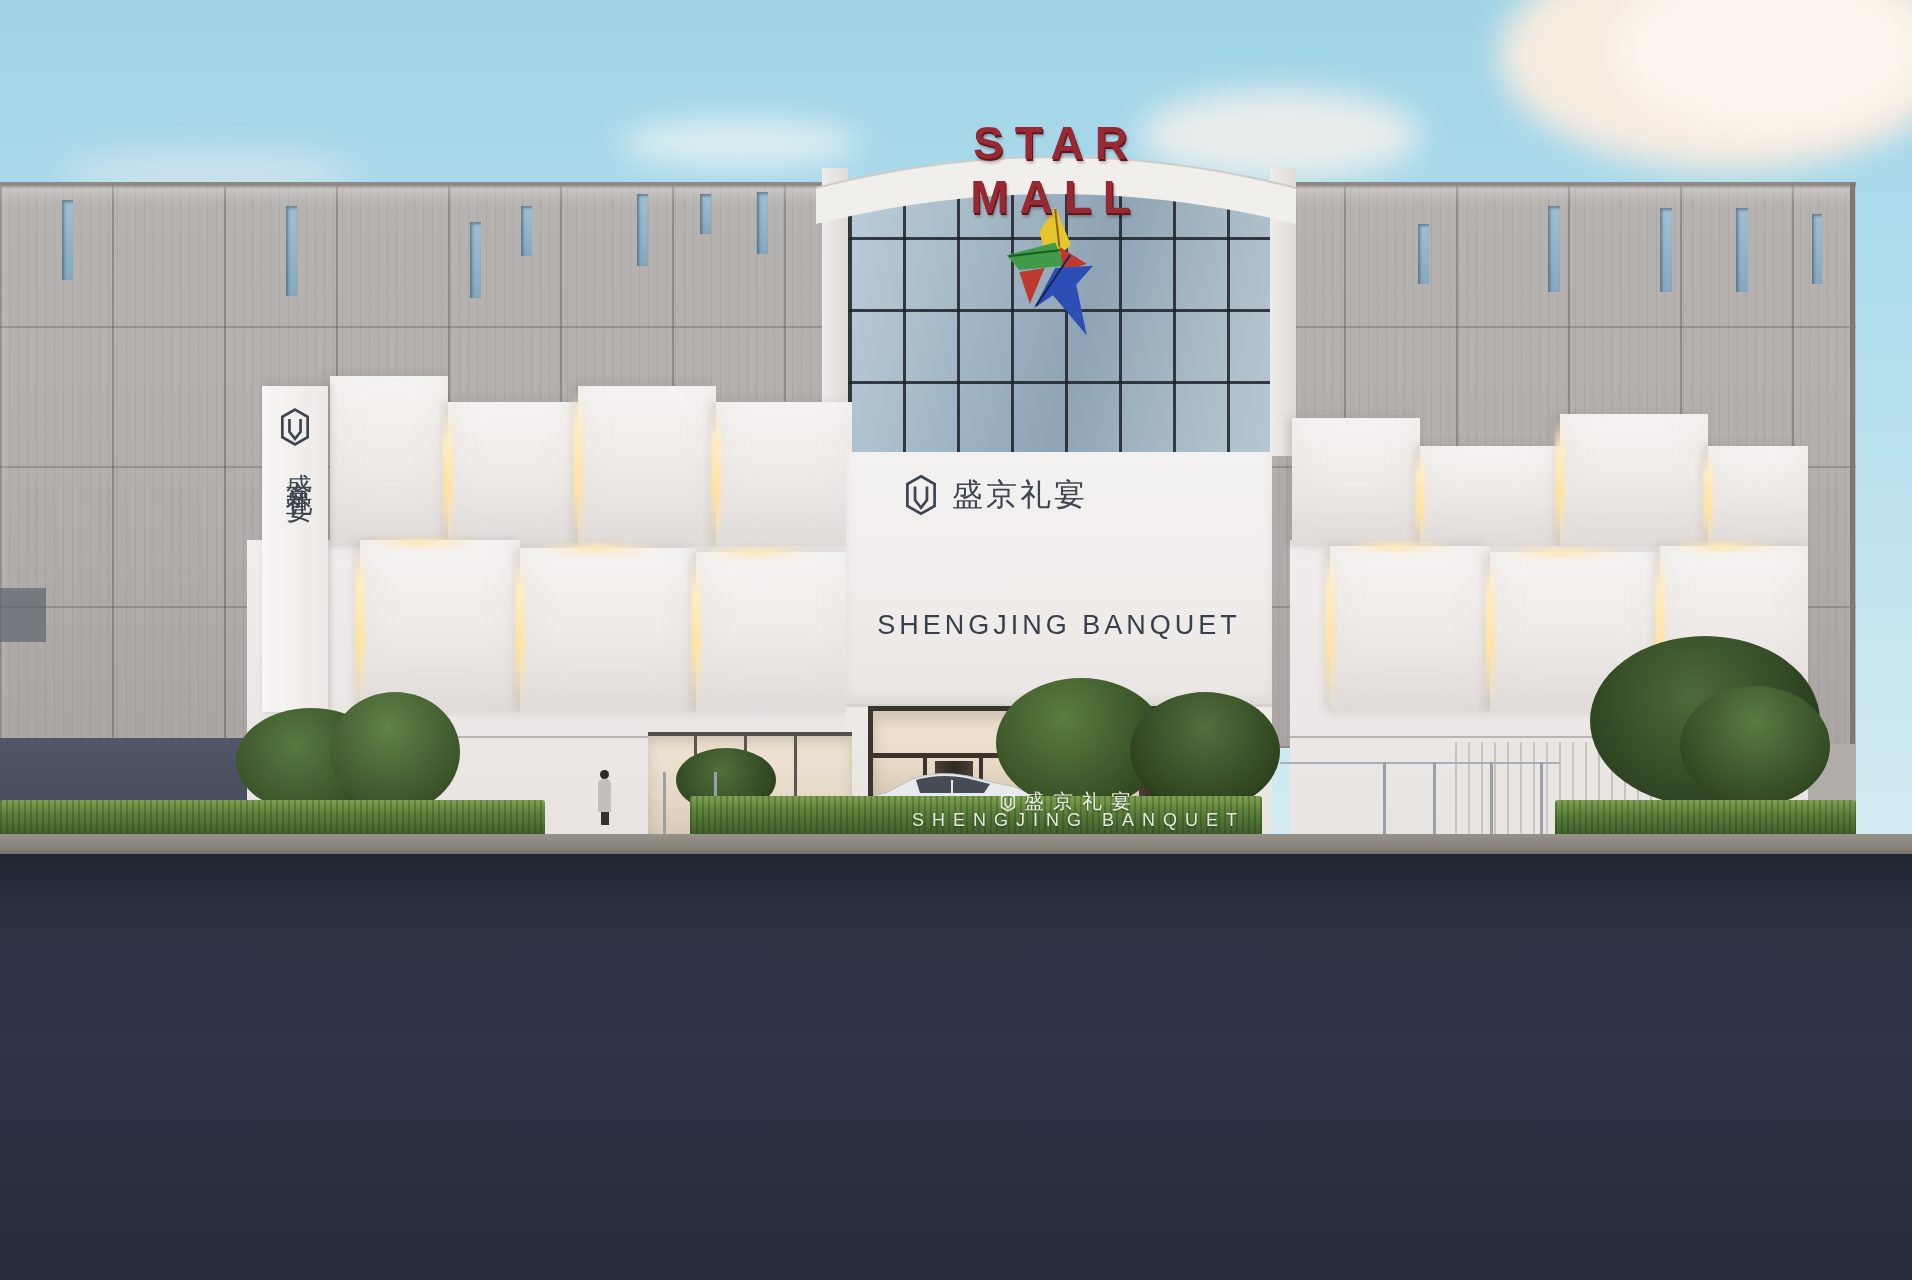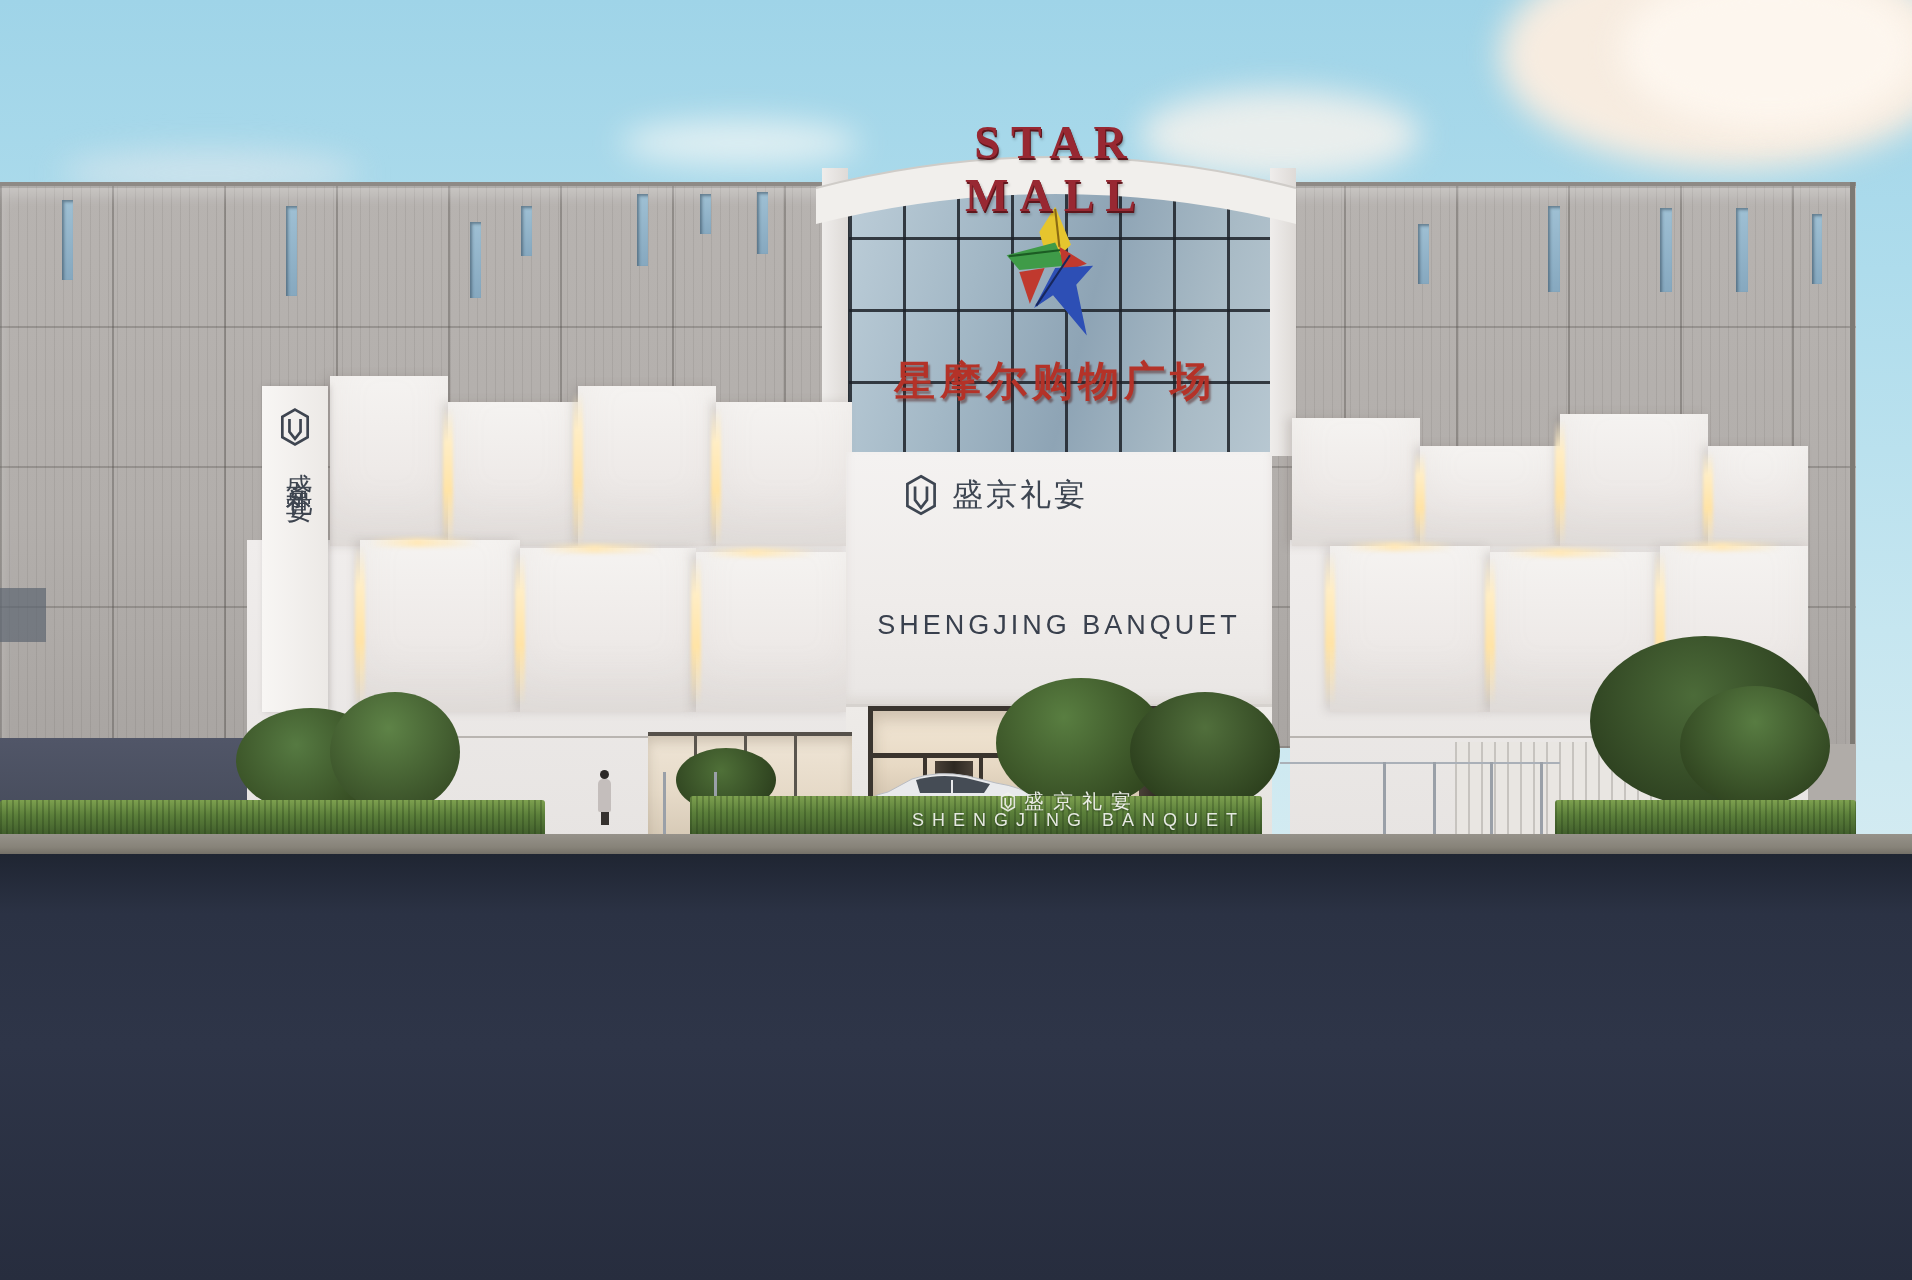--- a/index.html
+++ b/index.html
@@ -117,28 +117,27 @@
     <polygon points="58,6 73,42 52,62 43,30" fill="#e6c52e"></polygon>
     <line x1="58" y1="8" x2="62" y2="44" stroke="#8a6a12" stroke-width="2"></line>
     <polygon points="12,52 58,40 68,62 24,66" fill="#3f9b48"></polygon>
     <line x1="14" y1="53" x2="64" y2="47" stroke="#1c5c24" stroke-width="2"></line>
     <polygon points="62,44 88,60 66,68" fill="#c0392e"></polygon>
     <polygon points="24,68 48,64 34,98" fill="#c0392e"></polygon>
     <polygon points="38,102 58,64 94,62 78,80 88,128 56,90" fill="#2d4fb5"></polygon>
     <line x1="40" y1="100" x2="72" y2="52" stroke="#17275c" stroke-width="2"></line>
   </svg>
 
-  <div class="abs mallCnText" style="left:880px;top:354px;width:350px;">星摩尔购物广场</div>
 
   <svg class="abs" style="left:816px;top:142px;" width="480" height="84" viewBox="0 0 480 84">
     <path d="M0,46 Q240,-16 480,46 L480,82 Q240,22 0,82 Z" fill="#f1efec"></path>
     <path d="M0,46 Q240,-16 480,46" stroke="#cfccc8" stroke-width="2" fill="none"></path>
   </svg>
 
-  <div class="abs starMallText" style="left:878px;top:116px;width:356px;font-family:Liberation Serif, serif;">STAR MALL</div>
+  <div class="abs starMallText" style="left:878px;top:116px;width:356px;">STAR MALL</div>
 
   <div class="abs wbase" style="left:247px;top:540px;width:605px;height:304px;"></div>
   <div class="abs wpanel" style="left:330px;top:376px;width:118px;height:170px;"></div>
   <div class="abs wpanel" style="left:448px;top:402px;width:130px;height:144px;"></div>
   <div class="abs wpanel" style="left:578px;top:386px;width:138px;height:160px;"></div>
   <div class="abs wpanel" style="left:716px;top:402px;width:136px;height:144px;"></div>
   <div class="abs wpanel" style="left:360px;top:540px;width:160px;height:172px;"></div>
   <div class="abs wpanel" style="left:520px;top:548px;width:176px;height:164px;"></div>
   <div class="abs wpanel" style="left:696px;top:552px;width:156px;height:160px;"></div>
   <div class="abs cove" style="left:443px;top:408px;height:138px;"></div>

